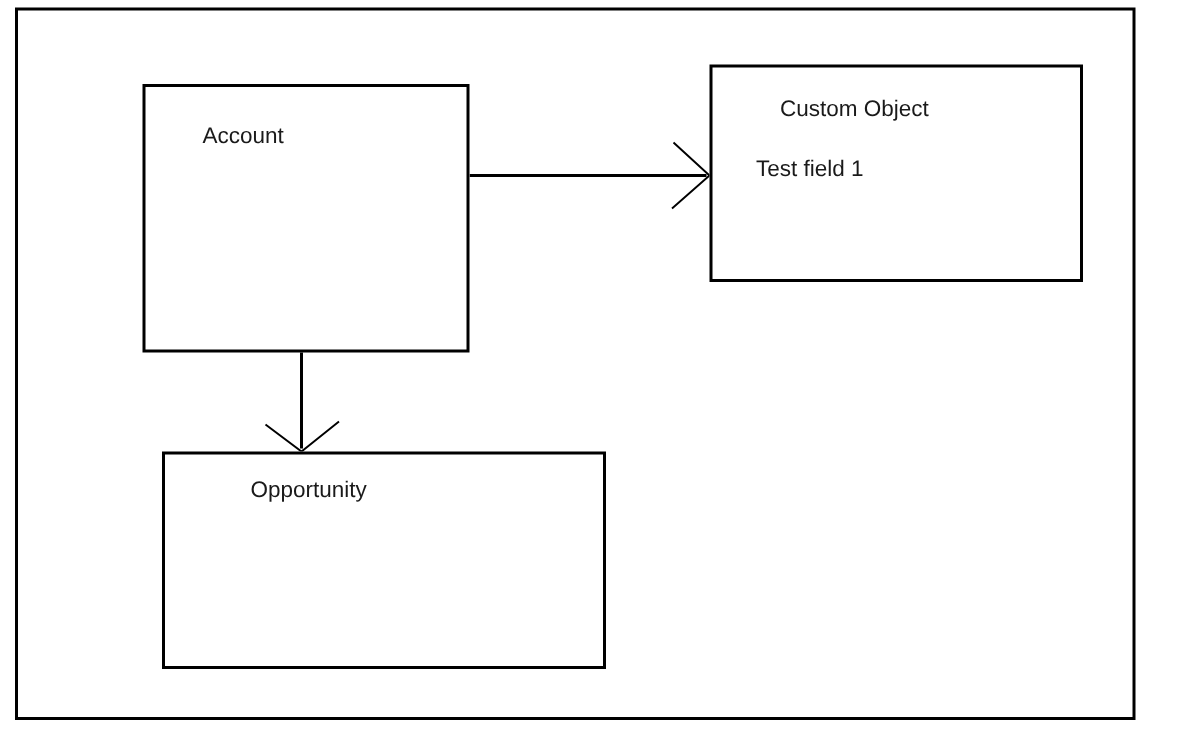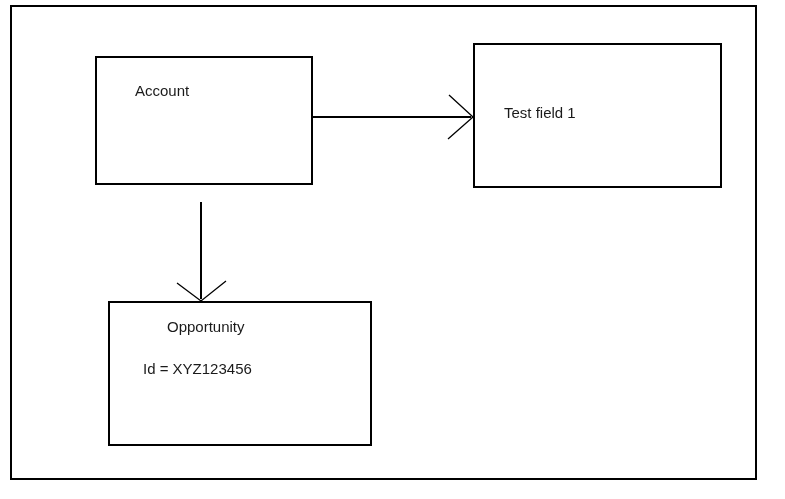--- a/index.html
+++ b/index.html
@@ -35,32 +35,32 @@
   .node {
     position: absolute;
     border: 2px solid #000000;
     box-sizing: border-box;
     background: #ffffff;
   }
   .node-account {
     left: 95px;
     top: 56px;
     width: 218px;
-    height: 129px;
+    height: 179px;
   }
   .node-custom-object {
     left: 473px;
     top: 43px;
     width: 249px;
     height: 145px;
   }
   .node-opportunity {
     left: 108px;
     top: 301px;
-    width: 264px;
+    width: 296px;
     height: 145px;
   }
   .node-label {
     position: absolute;
     font-size: 15px;
     line-height: 17px;
     white-space: nowrap;
     color: #1a1a1a;
   }
 </style>
@@ -80,21 +80,21 @@
       <line x1="201" y1="202" x2="201" y2="299" stroke-width="2"></line>
       <polyline points="177,283 201,301 226,281" stroke-width="1.3"></polyline>
     </g>
   </svg>
 
   <div class="node node-account">
     <span class="node-label" style="left:38px; top:24px;">Account</span>
   </div>
 
   <div class="node node-custom-object">
+    <span class="node-label" style="left:45px; top:19px;">Custom Object</span>
     <span class="node-label" style="left:17px; top:59px;margin-left:12px;">Test field 1</span>
   </div>
 
   <div class="node node-opportunity">
     <span class="node-label" style="left:57px; top:15px;">Opportunity</span>
-    <span class="node-label" style="left:33px; top:57px;">Id = XYZ123456</span>
   </div>
 
 </div>
 
 </body></html>

